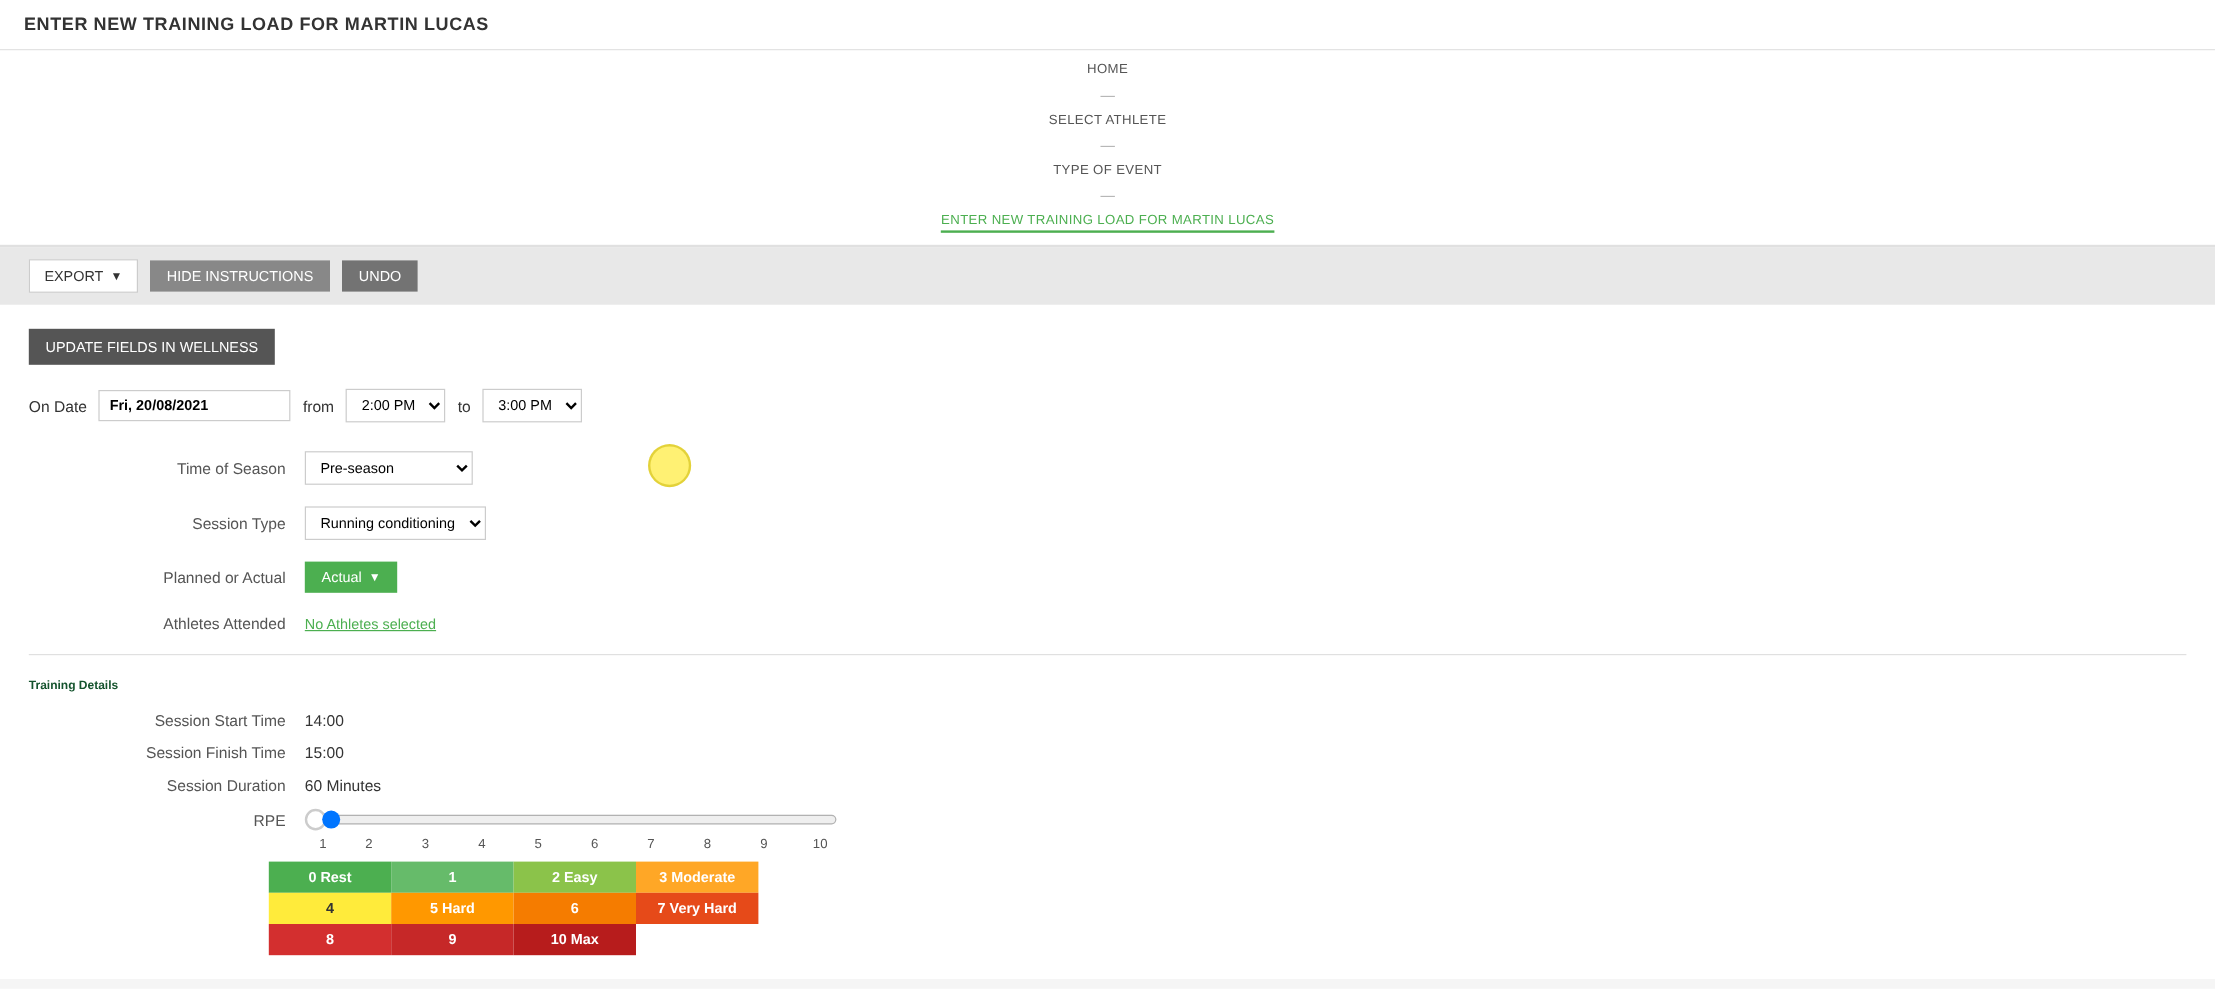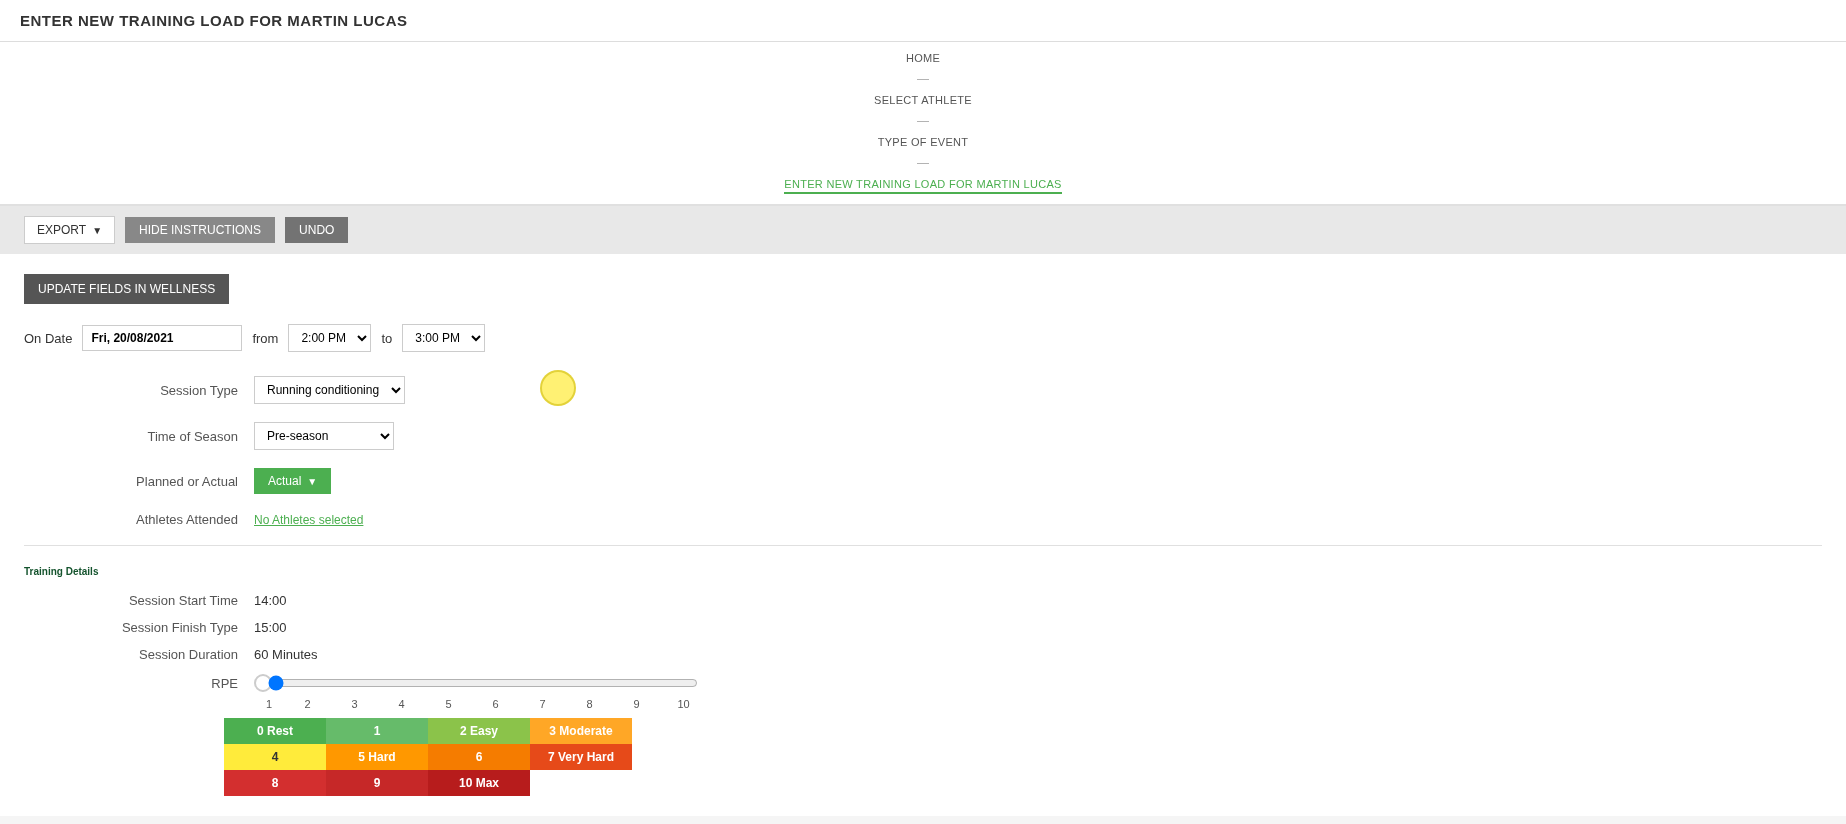--- a/index.html
+++ b/index.html
@@ -337,30 +337,30 @@
     </select>
     <span class="to-label">to</span>
     <select class="time-select">
       <option>3:00 PM</option>
     </select>
   </div>
 
   
 
   <div class="form-group">
+    <span class="form-label">Time of Season</span>
+    <select class="form-control">
+      <option>Pre-season</option>
+    </select>
+  </div>
+
+  <div class="form-group">
     <span class="form-label">Session Type</span>
     <select class="form-control">
       <option>Running conditioning</option>
-    </select>
-  </div>
-
-  <div class="form-group">
-    <span class="form-label">Time of Season</span>
-    <select class="form-control">
-      <option>Pre-season</option>
     </select>
   </div>
 
   <div class="form-group">
     <span class="form-label">Planned or Actual</span>
     <button class="btn-actual">
       <span>Actual</span>
       <span class="arrow">▼</span>
     </button>
   </div>
@@ -374,21 +374,21 @@
 
   
   <div class="training-section-title">Training Details</div>
 
   <div class="training-row">
     <span class="training-label">Session Start Time</span>
     <span class="training-value">14:00</span>
   </div>
 
   <div class="training-row">
-    <span class="training-label">Session Finish Type</span>
+    <span class="training-label">Session Finish Time</span>
     <span class="training-value">15:00</span>
   </div>
 
   <div class="training-row">
     <span class="training-label">Session Duration</span>
     <span class="training-value">60 Minutes</span>
   </div>
 
   
   <div class="rpe-row">

